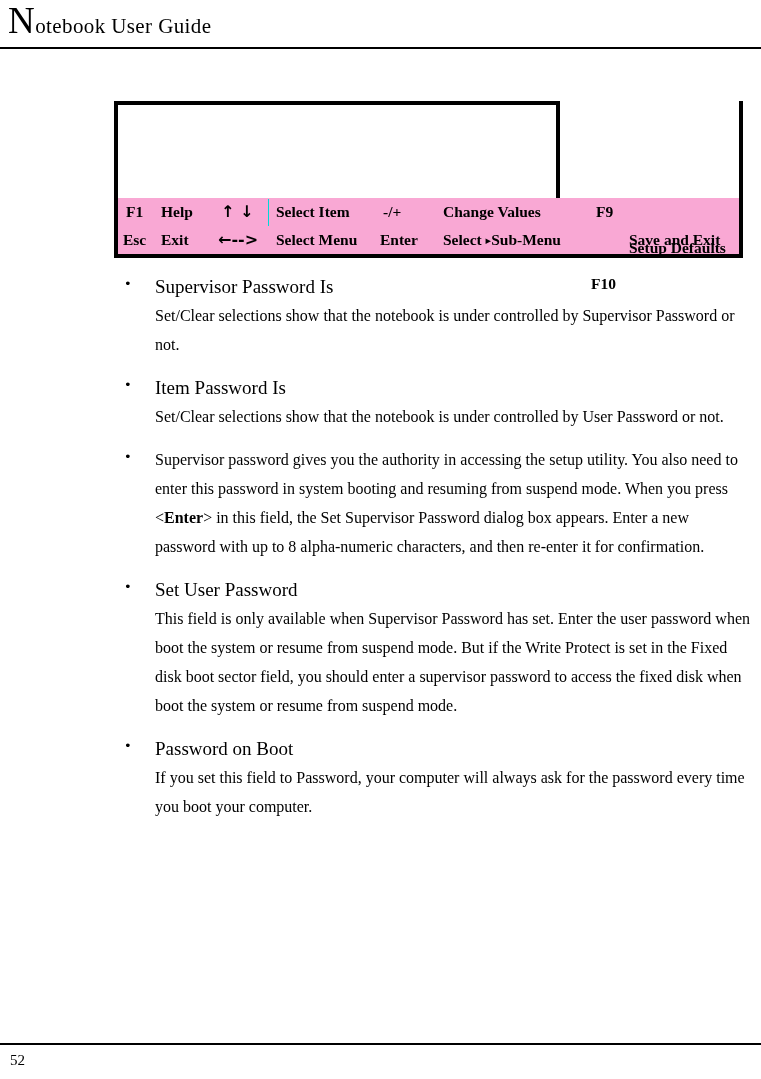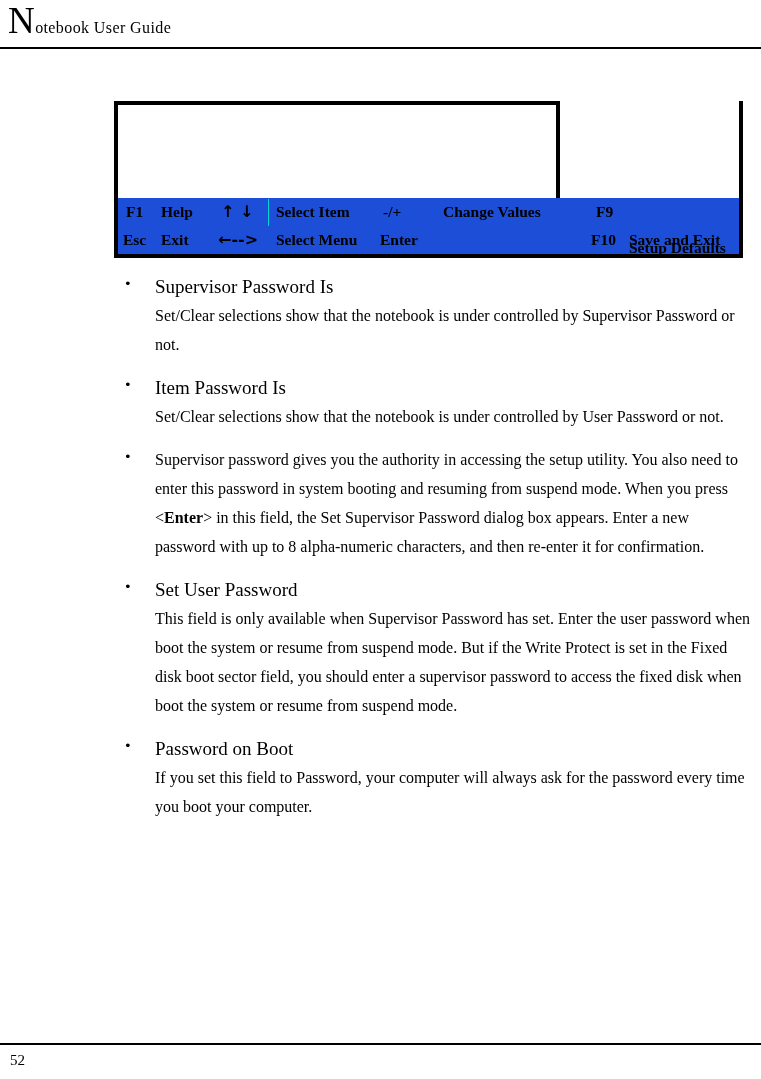--- a/index.html
+++ b/index.html
@@ -31,21 +31,21 @@
     white-space: nowrap;
     font-family: "Liberation Serif", "DejaVu Serif", serif;
     letter-spacing: 0.4px;
   }
   #header-title .dropcap {
     font-size: 37px;
     line-height: 37px;
     vertical-align: baseline;
   }
   #header-title .rest {
-    font-size: 16px;
+    font-size: 21px;
     line-height: 20px;
   }
   #header-rule {
     position: absolute;
     left: 0;
     top: 47px;
     width: 761px;
     height: 2px;
     background: #000000;
   }
@@ -94,21 +94,21 @@
     left: 446px; top: 0px;
     width: 179px; height: 97px;
     background: #ffffff;
   }
   #bios-keybar {
     position: absolute;
     left: 4px;
     top: 97px;
     width: 621px;
     height: 56px;
-    background: #1d4ed8;
+    background: #f9a8d4;
   }
   #bios-keybar-bottom {
     position: absolute;
     left: 0;
     top: 153px;
     width: 629px;
     height: 4px;
     background: #000000;
   }
   .keybar-row {
@@ -235,21 +235,22 @@
       <span class="kb-cell kb-key" style="left:478px;">F9</span>
       <span class="kb-cell kb-action" style="left:511px;margin-top:36px;">Setup Defaults</span>
     </div>
 
     <div class="keybar-row" id="keybar-row-2">
       <span class="kb-cell kb-key" style="left:5px;">Esc</span>
       <span class="kb-cell kb-action" style="left:43px;">Exit</span>
       <span class="kb-cell kb-key arrow-glyph" style="left:100px;">←--&gt;</span>
       <span class="kb-cell kb-action" style="left:158px;">Select Menu</span>
       <span class="kb-cell kb-key" style="left:262px;">Enter</span>
-      <span class="kb-cell kb-key" style="left:473px;">F10</span>
+      <span class="kb-cell kb-action" style="left:325px;"><span>Select</span>&nbsp;<span class="tri-glyph">▸</span><span>Sub-Menu</span></span>
+      <span class="kb-cell kb-key" style="left:473px;margin-top:44px;">F10</span>
       <span class="kb-cell kb-action" style="left:511px;">Save and Exit</span>
     </div>
   </div>
 
   <div id="bios-keybar-bottom"></div>
 </div>
 
 <div id="content">
 
   <div class="bullet-block">

